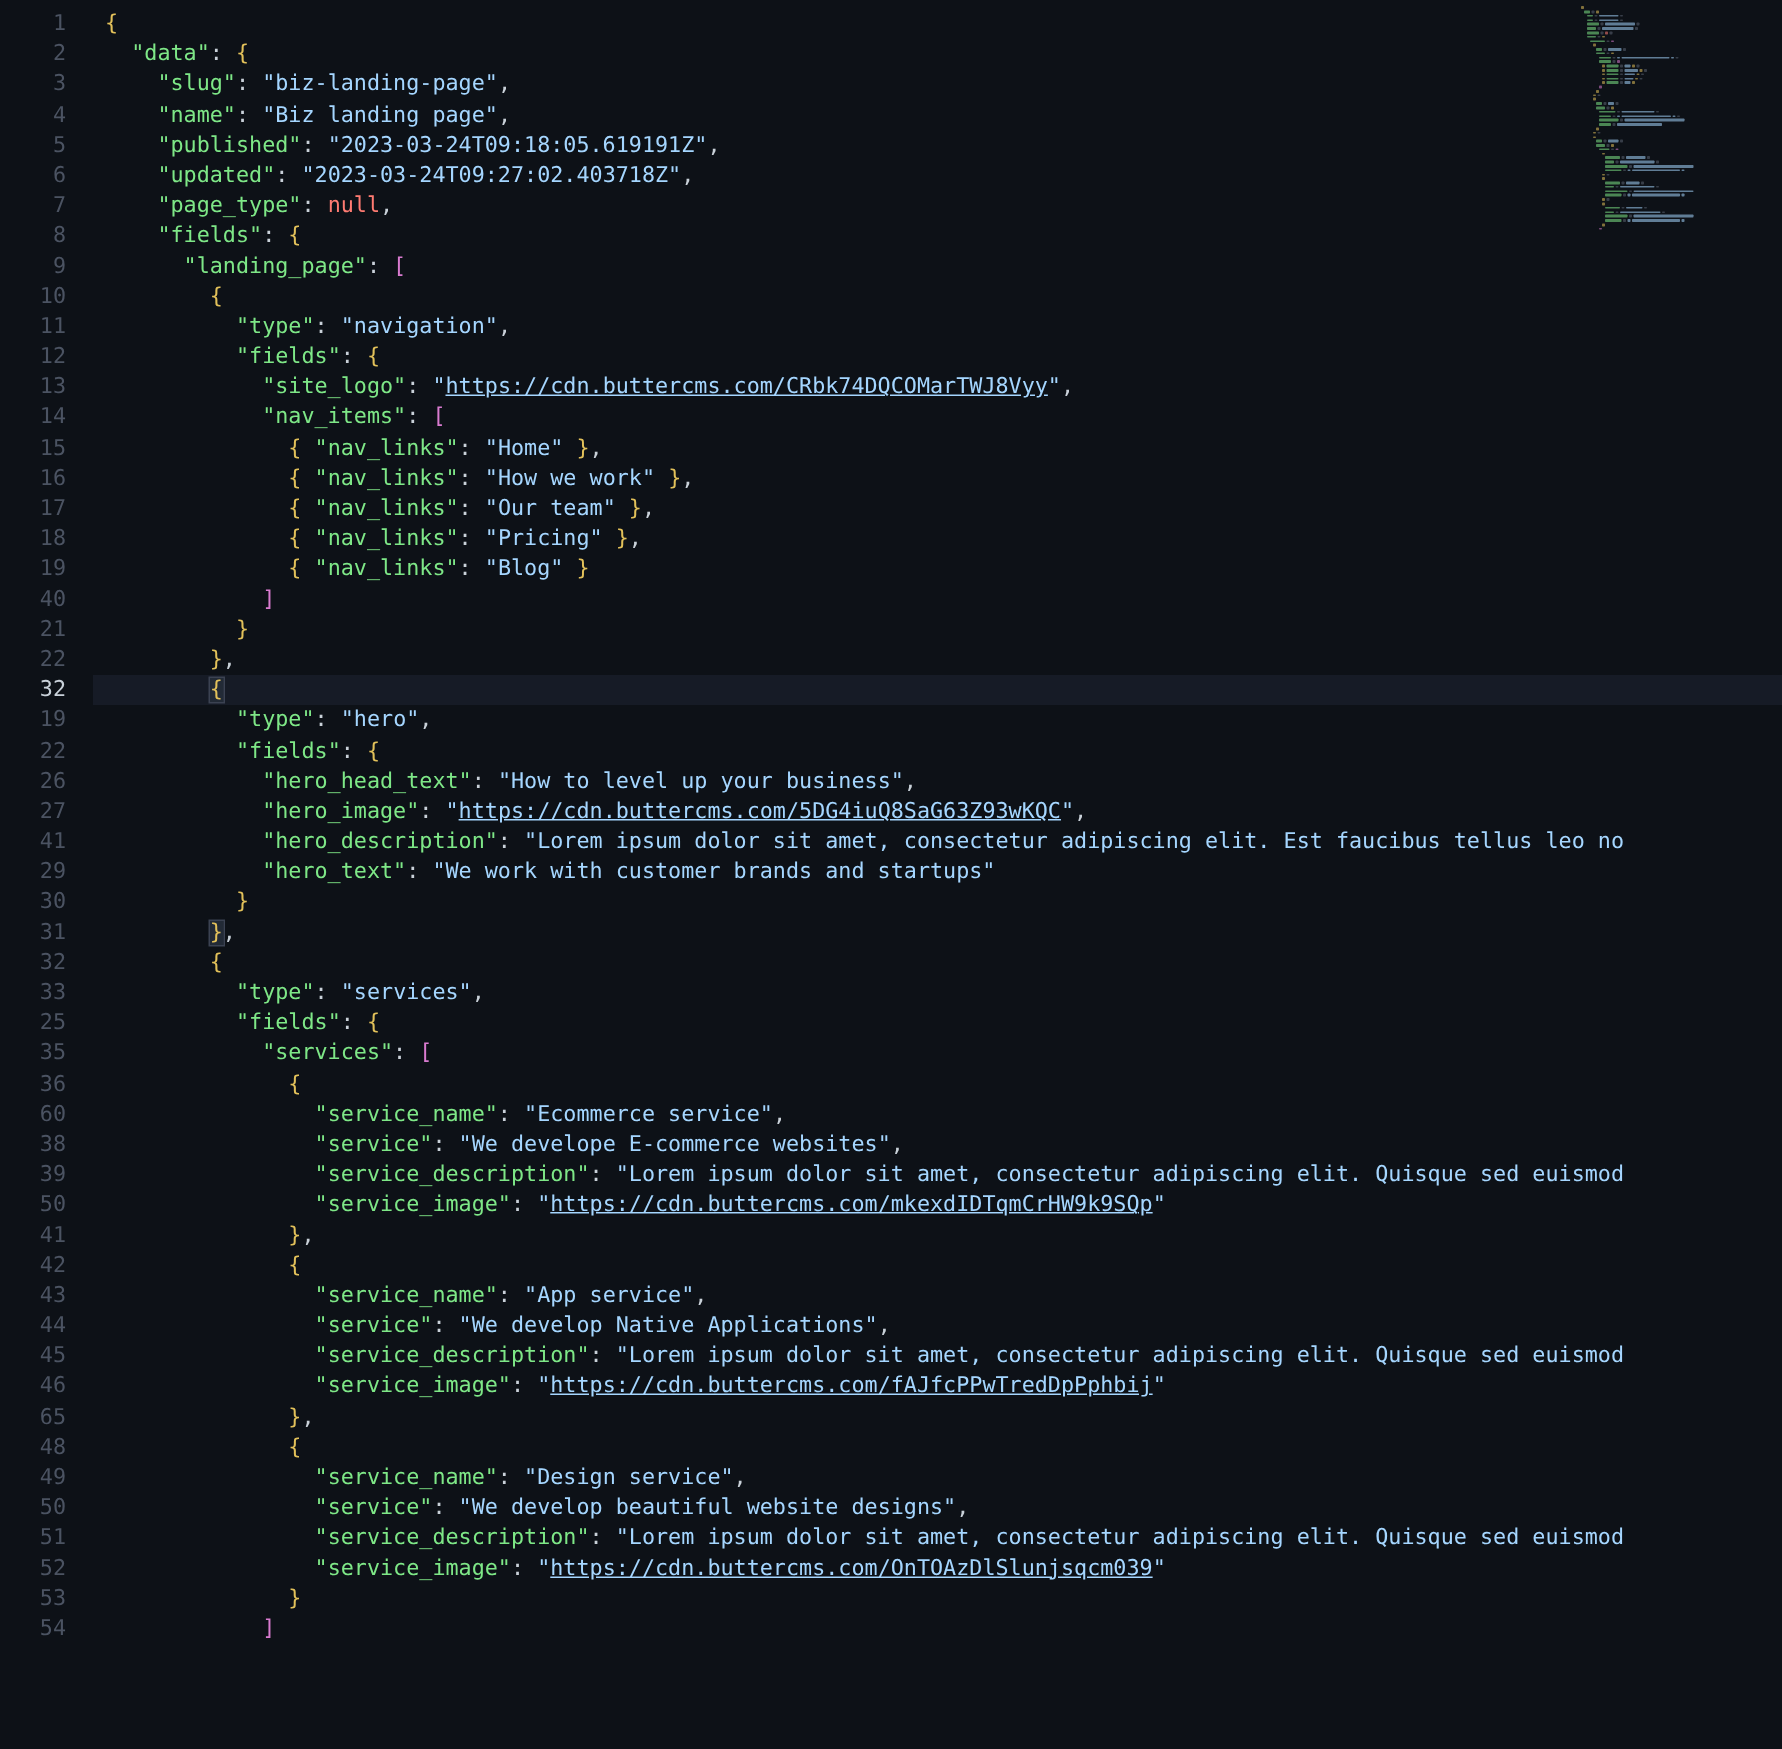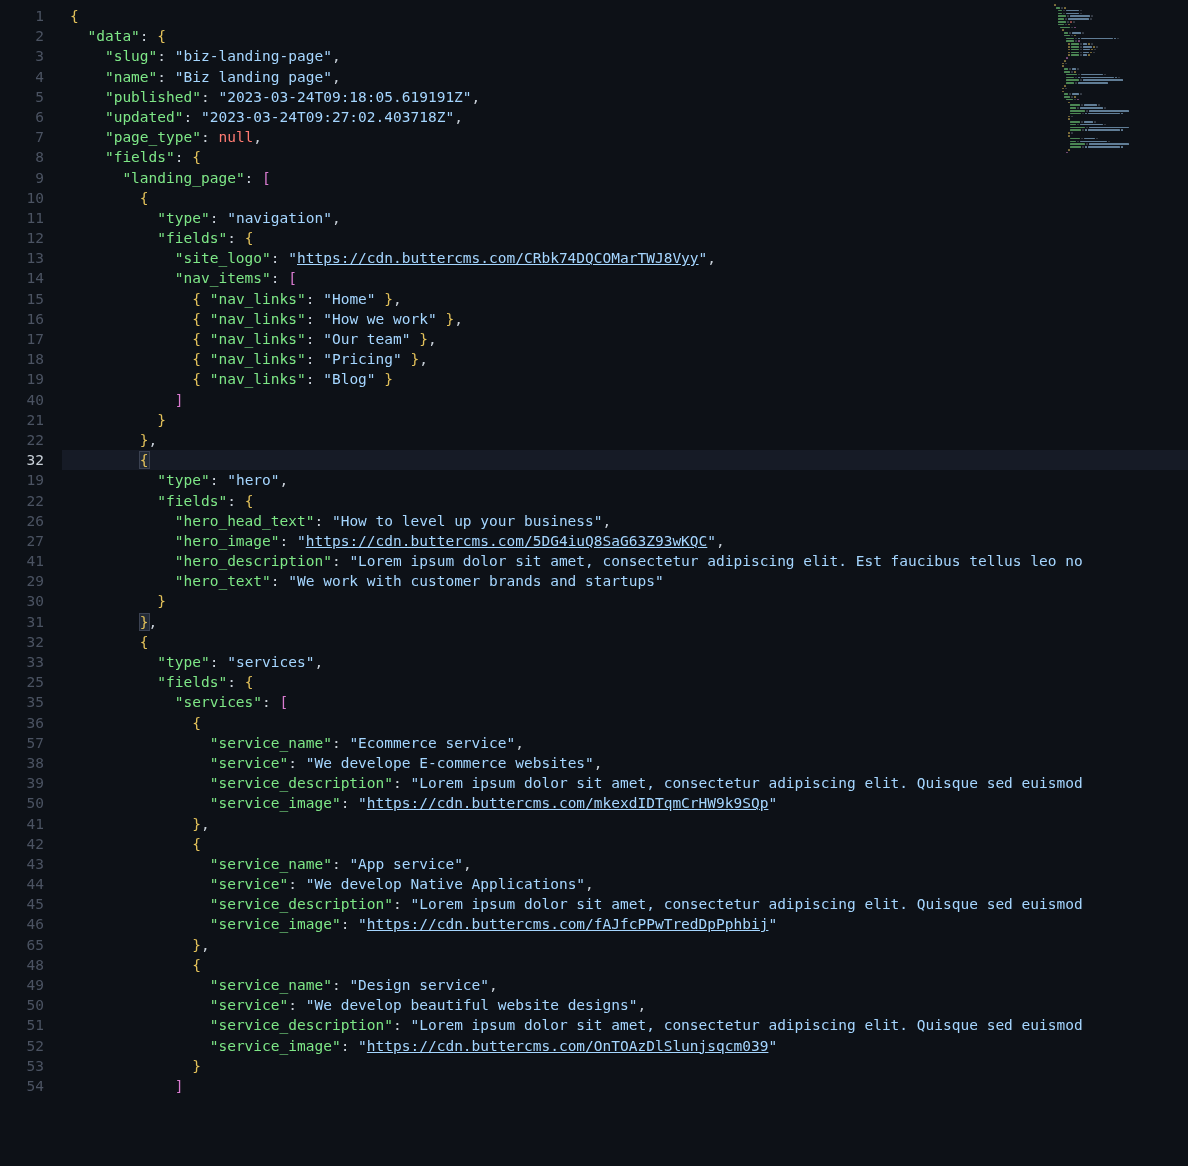--- a/index.html
+++ b/index.html
@@ -110,21 +110,21 @@
       <div class="ln">27</div>
       <div class="ln">41</div>
       <div class="ln">29</div>
       <div class="ln">30</div>
       <div class="ln">31</div>
       <div class="ln">32</div>
       <div class="ln">33</div>
       <div class="ln">25</div>
       <div class="ln">35</div>
       <div class="ln">36</div>
-      <div class="ln">57</div>
+      <div class="ln">60</div>
       <div class="ln">38</div>
       <div class="ln">39</div>
       <div class="ln">50</div>
       <div class="ln">41</div>
       <div class="ln">42</div>
       <div class="ln">43</div>
       <div class="ln">44</div>
       <div class="ln">45</div>
       <div class="ln">46</div>
       <div class="ln">65</div>

